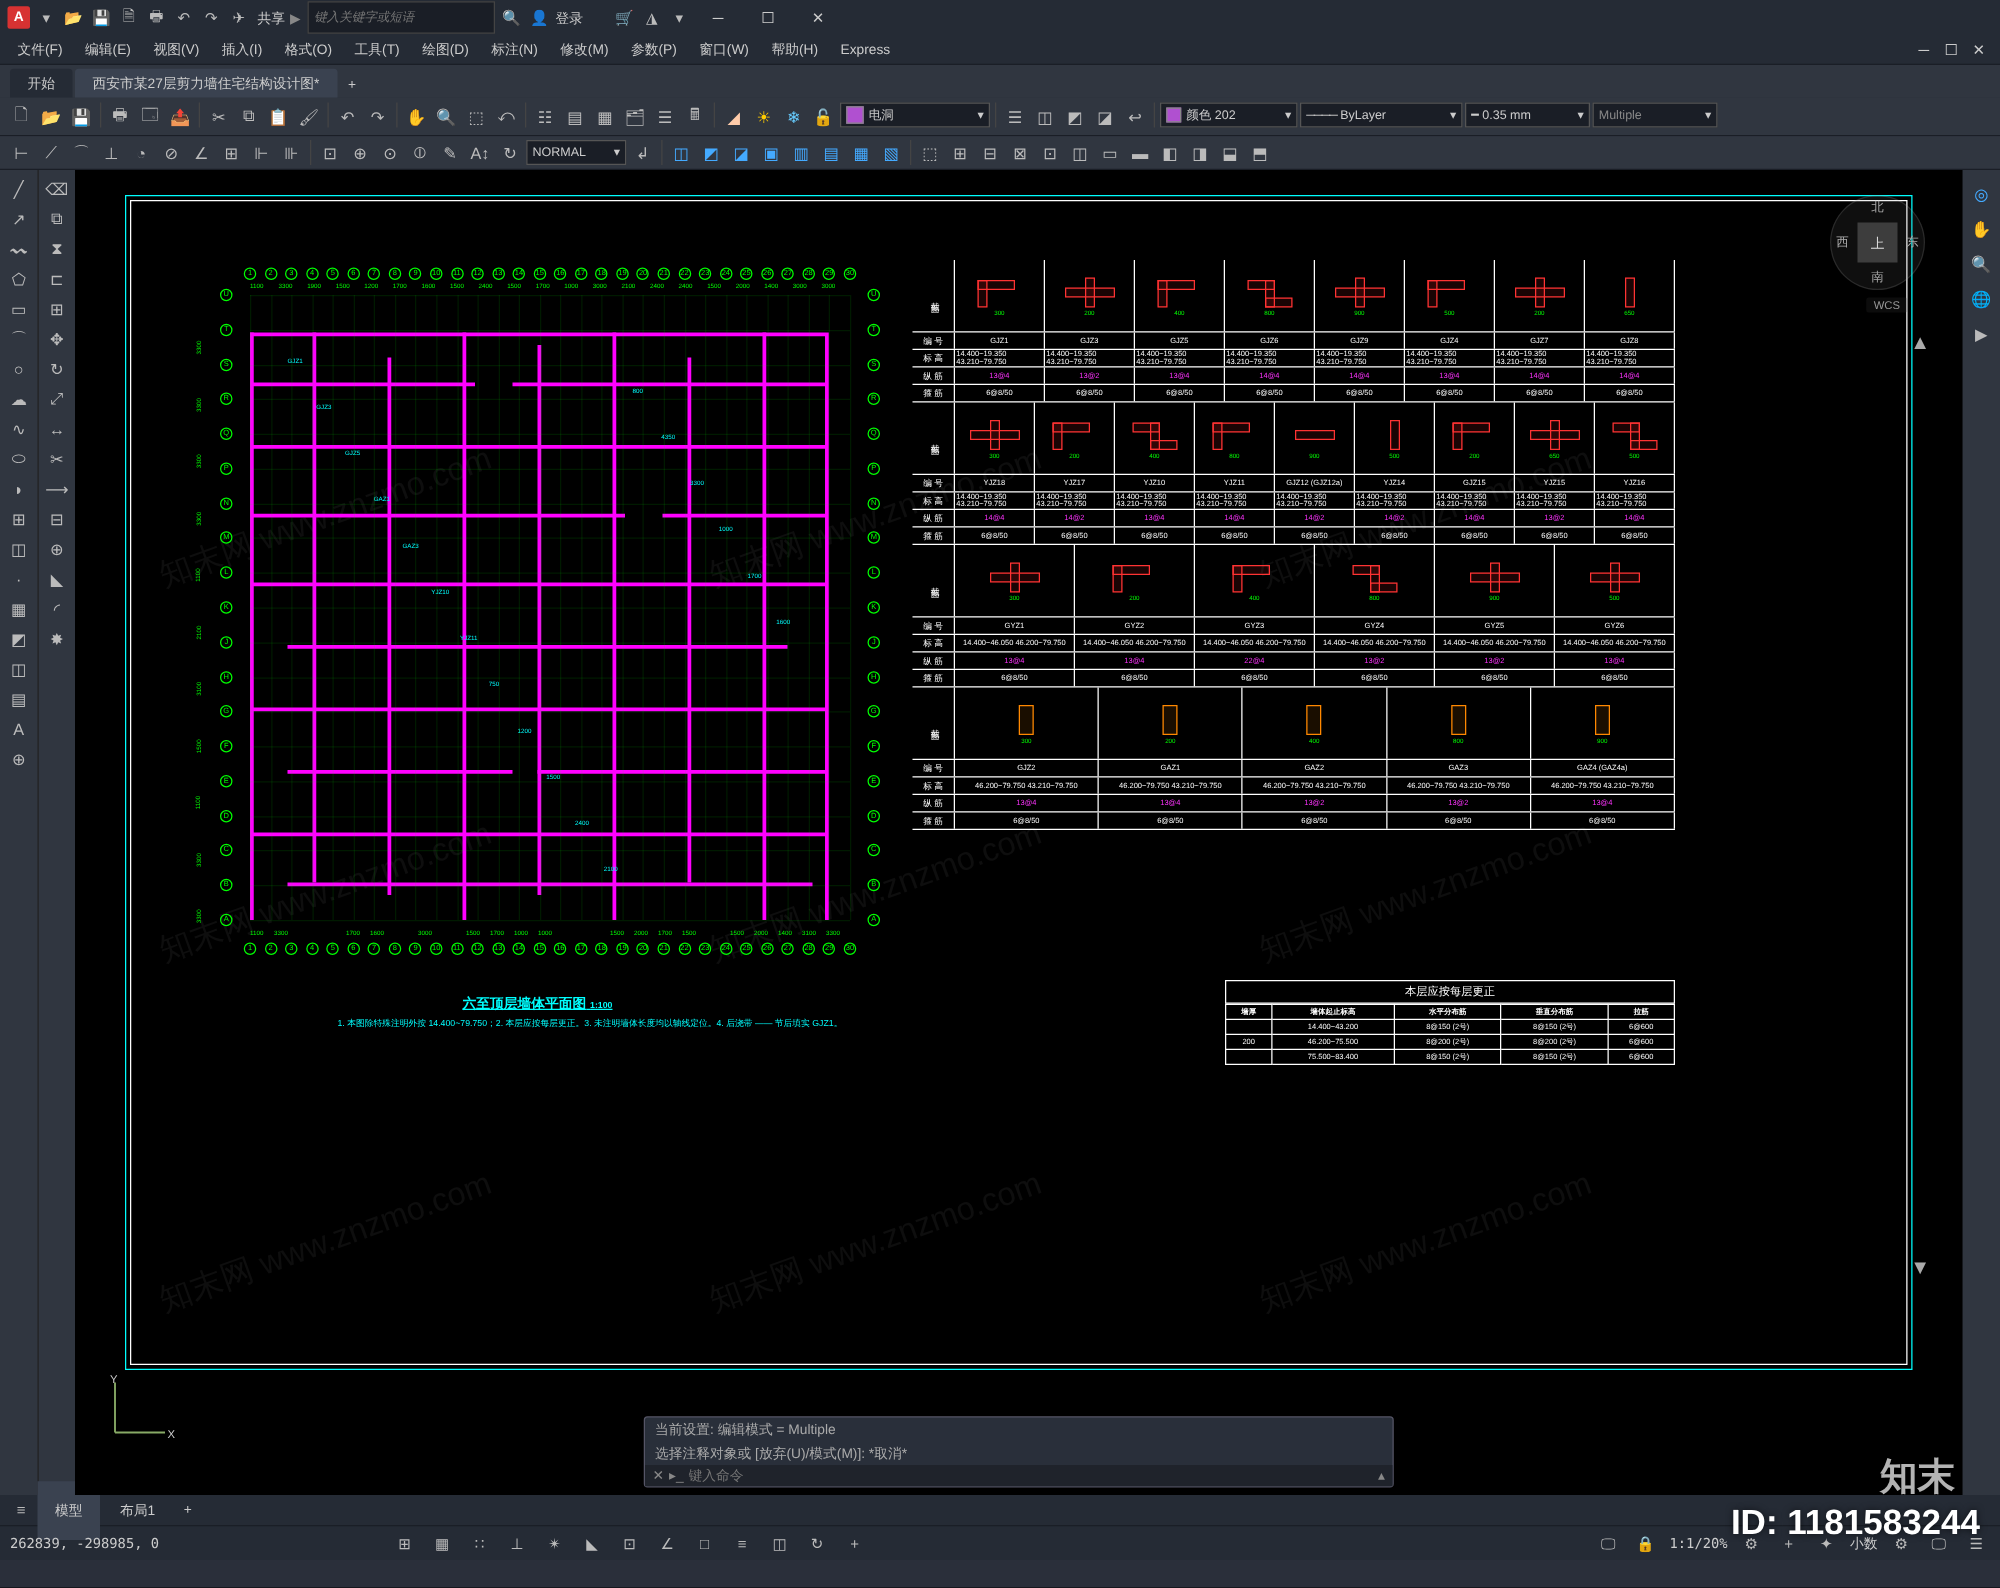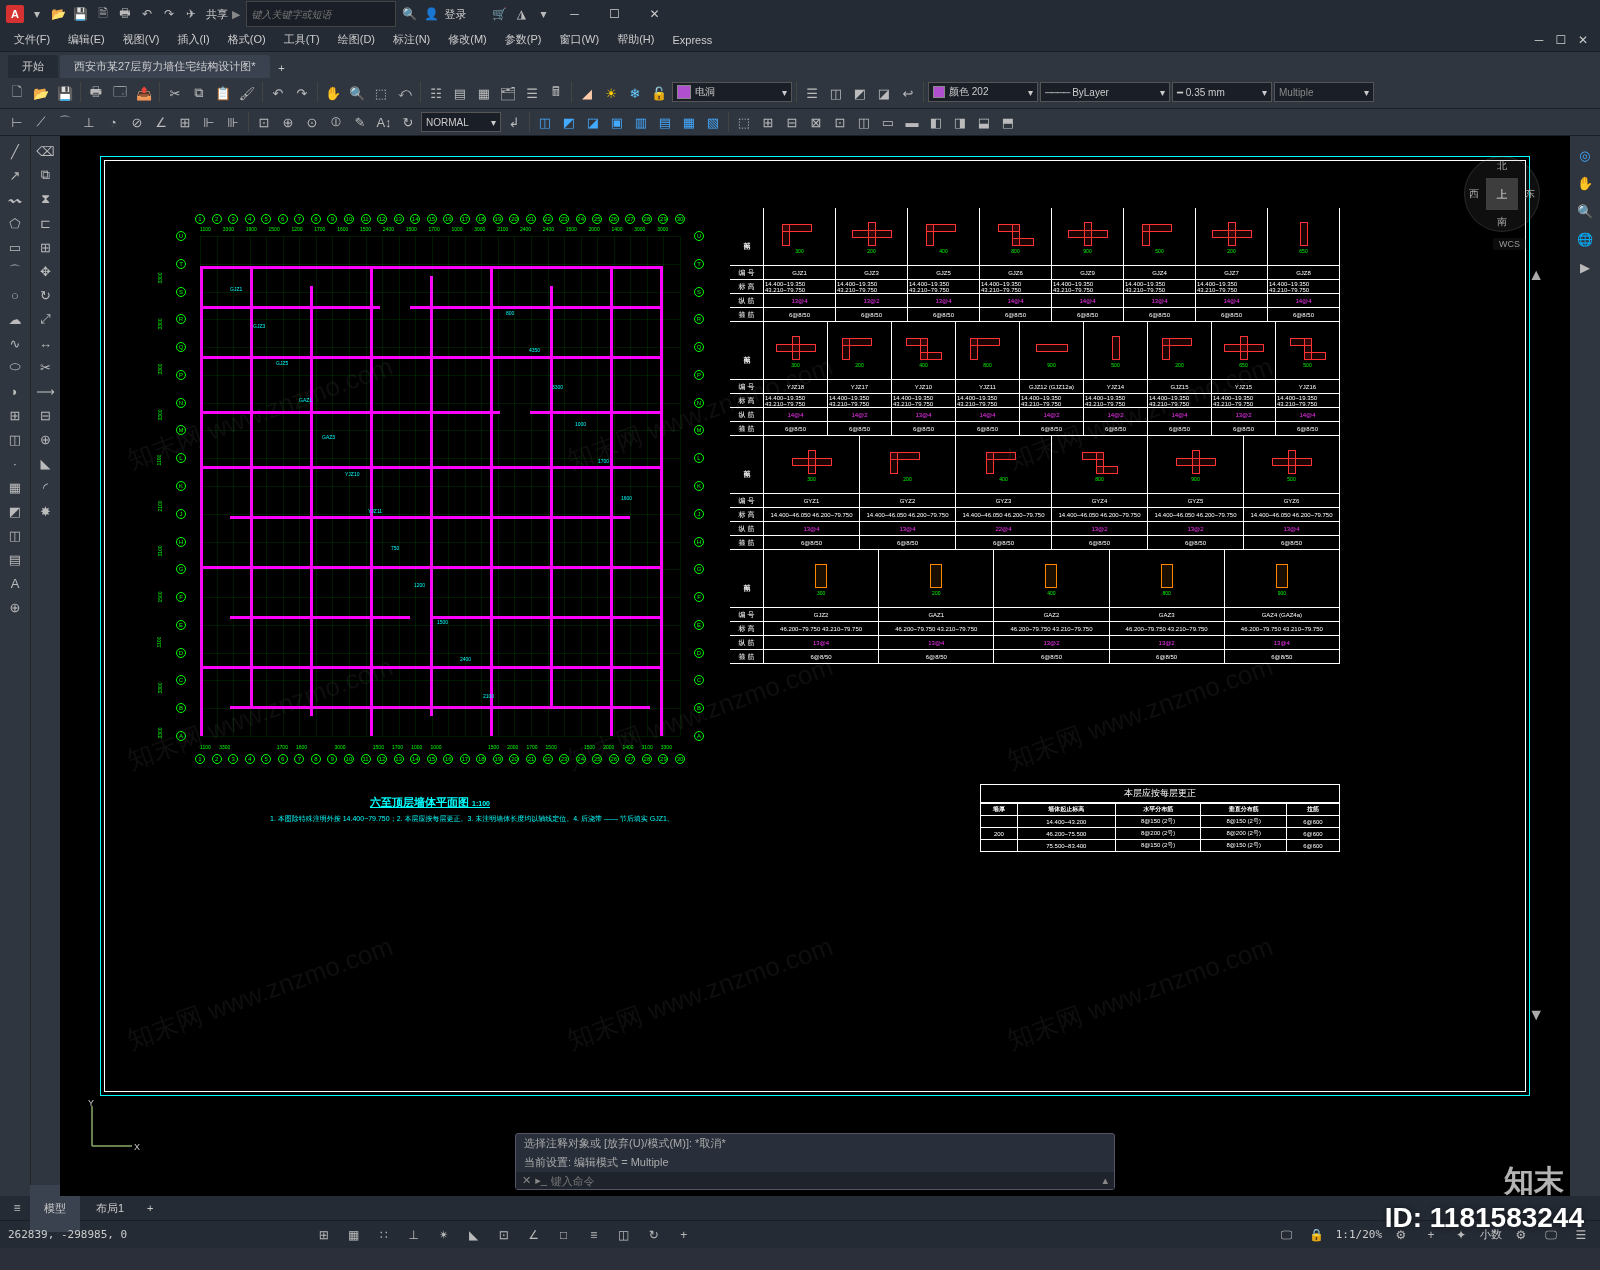--- a/index.html
+++ b/index.html
@@ -972,22 +972,22 @@
     <div class="ucs">
       <svg viewBox="0 0 60 60">
           <line x1="10" y1="50" x2="50" y2="50" stroke="#8a6" stroke-width="1.5"></line>
           <line x1="10" y1="50" x2="10" y2="10" stroke="#8a6" stroke-width="1.5"></line>
           <text x="52" y="54" font-size="9" fill="#ccc">X</text>
           <text x="6" y="10" font-size="9" fill="#ccc">Y</text>
         </svg>
     </div>
 
     <div class="cmdwin">
+      <div class="cmdline">当前设置: 编辑模式 = Multiple</div>
       <div class="cmdline">选择注释对象或 [放弃(U)/模式(M)]: *取消*</div>
-      <div class="cmdline">当前设置: 编辑模式 = Multiple</div>
       <div class="cmdinput">
         <span style="margin-right:4px;color:#888;">✕</span>
         <span style="margin-right:4px;color:#888;">▸_</span>
         <input placeholder="键入命令" style="">
         <span style="color:#888;">▴</span>
       </div>
     </div>
   </div>
 
   <div class="toolbar-right">

